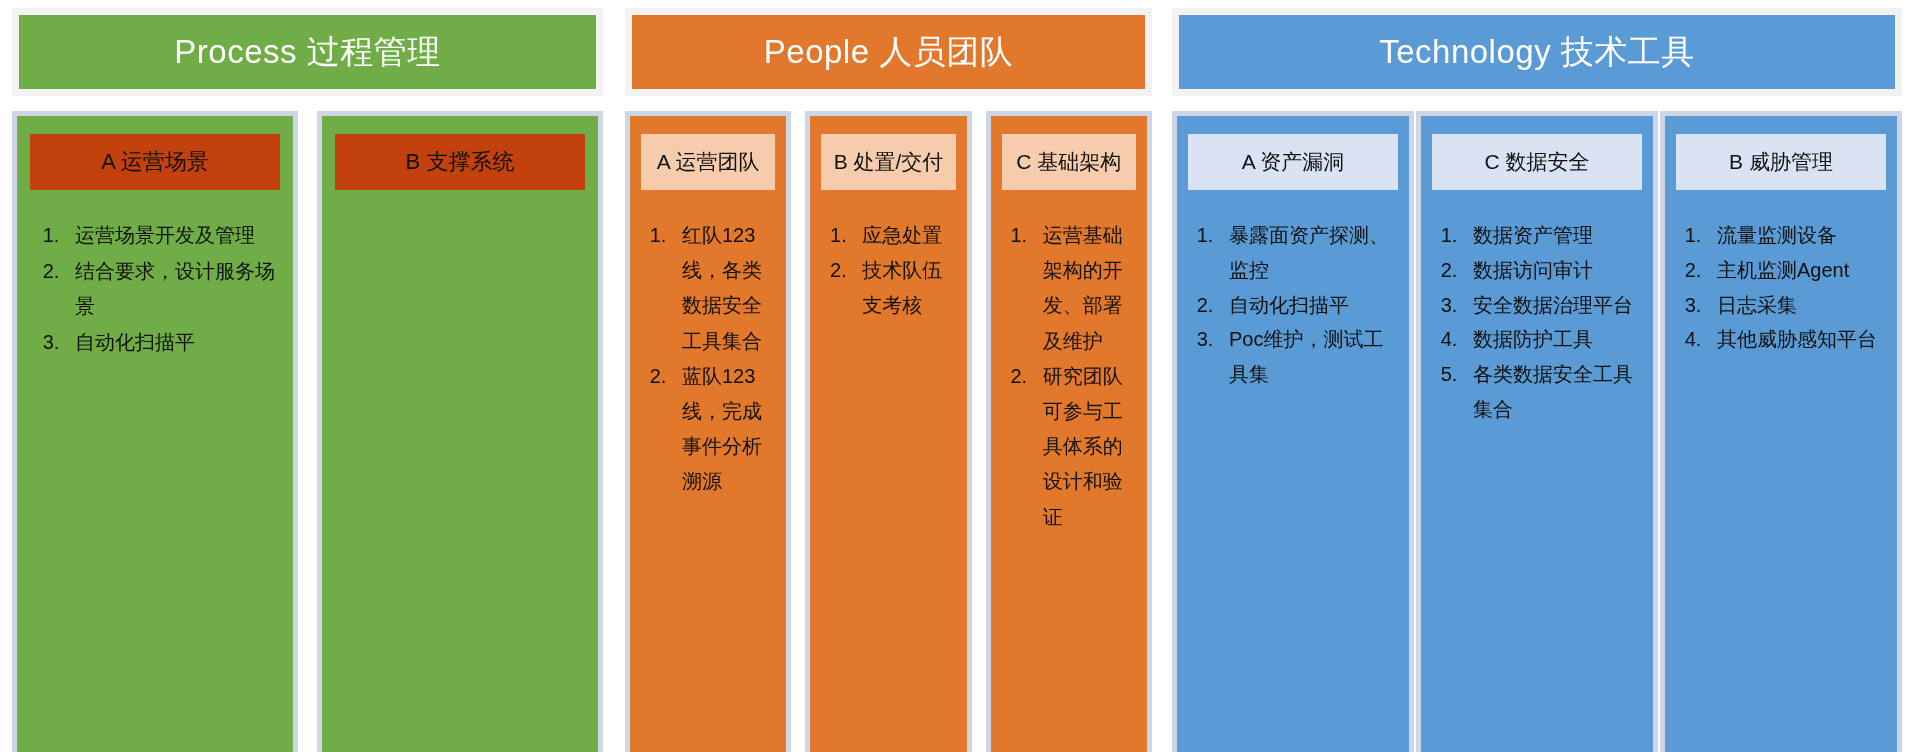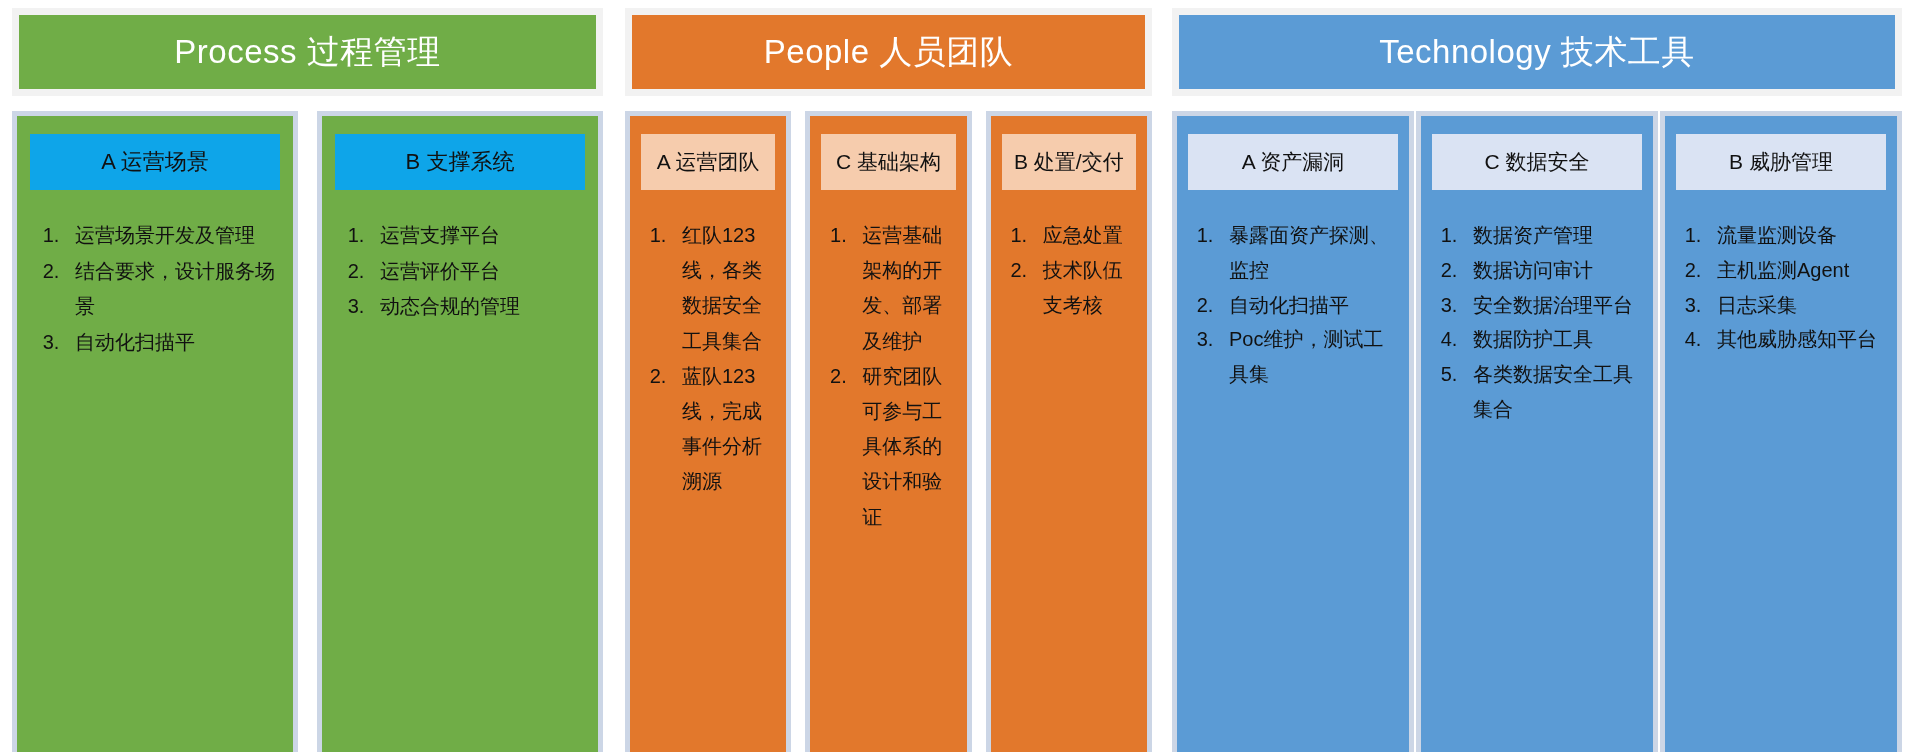--- a/index.html
+++ b/index.html
@@ -80,21 +80,21 @@
     margin: 8px 13px 0 13px;
     min-height: 56px;
     display: flex;
     align-items: center;
     justify-content: center;
     font-size: 22px;
     color: #111111;
     text-align: center;
     white-space: nowrap;
   }
-  .title-green  { background: #0ea5e9; }
+  .title-green  { background: #c2410c; }
   .title-orange { background: #f6ccad; }
   .title-blue   { background: #dae3f3; }
 
   ol.card-list {
     margin: 28px 8px 0 0;
     padding: 0 10px 0 46px;
     list-style-position: outside;
     list-style-type: decimal;
     color: #111111;
     font-size: 20px;
@@ -139,57 +139,52 @@
         <div class="card-title title-green">A 运营场景</div>
         <ol class="card-list">
           <li>运营场景开发及管理</li>
           <li>结合要求，设计服务场景</li>
           <li>自动化扫描平</li>
         </ol>
       </div>
 
       <div class="card card-green">
         <div class="card-title title-green">B 支撑系统</div>
-        <ol class="card-list">
-          <li>运营支撑平台</li>
-          <li>运营评价平台</li>
-          <li>动态合规的管理</li>
-        </ol>
       </div>
 
     </div>
   </div>
 
   <div class="pillar pillar-people">
     <div class="banner-wrap">
       <div class="banner banner-orange">People 人员团队</div>
     </div>
     <div class="cards">
 
       <div class="card card-orange">
         <div class="card-title title-orange">A 运营团队</div>
         <ol class="card-list">
           <li>红队123线，各类数据安全工具集合</li>
           <li>蓝队123线，完成事件分析溯源</li>
         </ol>
       </div>
 
       <div class="card card-orange">
+        <div class="card-title title-orange">B 处置/交付</div>
+        <ol class="card-list">
+          <li>应急处置</li>
+          <li>技术队伍支考核</li>
+        </ol>
+      </div>
+
+      <div class="card card-orange">
         <div class="card-title title-orange">C 基础架构</div>
         <ol class="card-list">
           <li>运营基础架构的开发、部署及维护</li>
           <li>研究团队可参与工具体系的设计和验证</li>
-        </ol>
-      </div>
-
-      <div class="card card-orange">
-        <div class="card-title title-orange">B 处置/交付</div>
-        <ol class="card-list">
-          <li>应急处置</li>
-          <li>技术队伍支考核</li>
         </ol>
       </div>
 
     </div>
   </div>
 
   <div class="pillar pillar-technology">
     <div class="banner-wrap">
       <div class="banner banner-blue">Technology 技术工具</div>
     </div>

